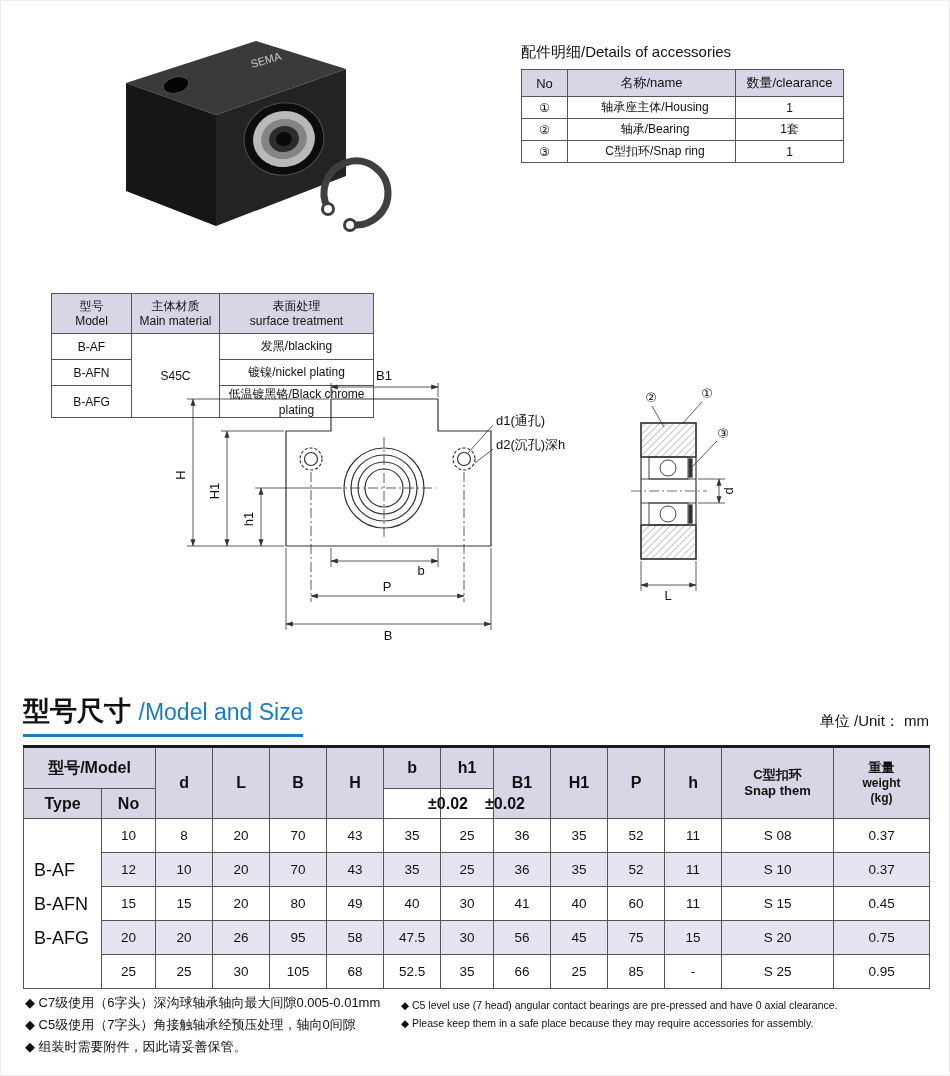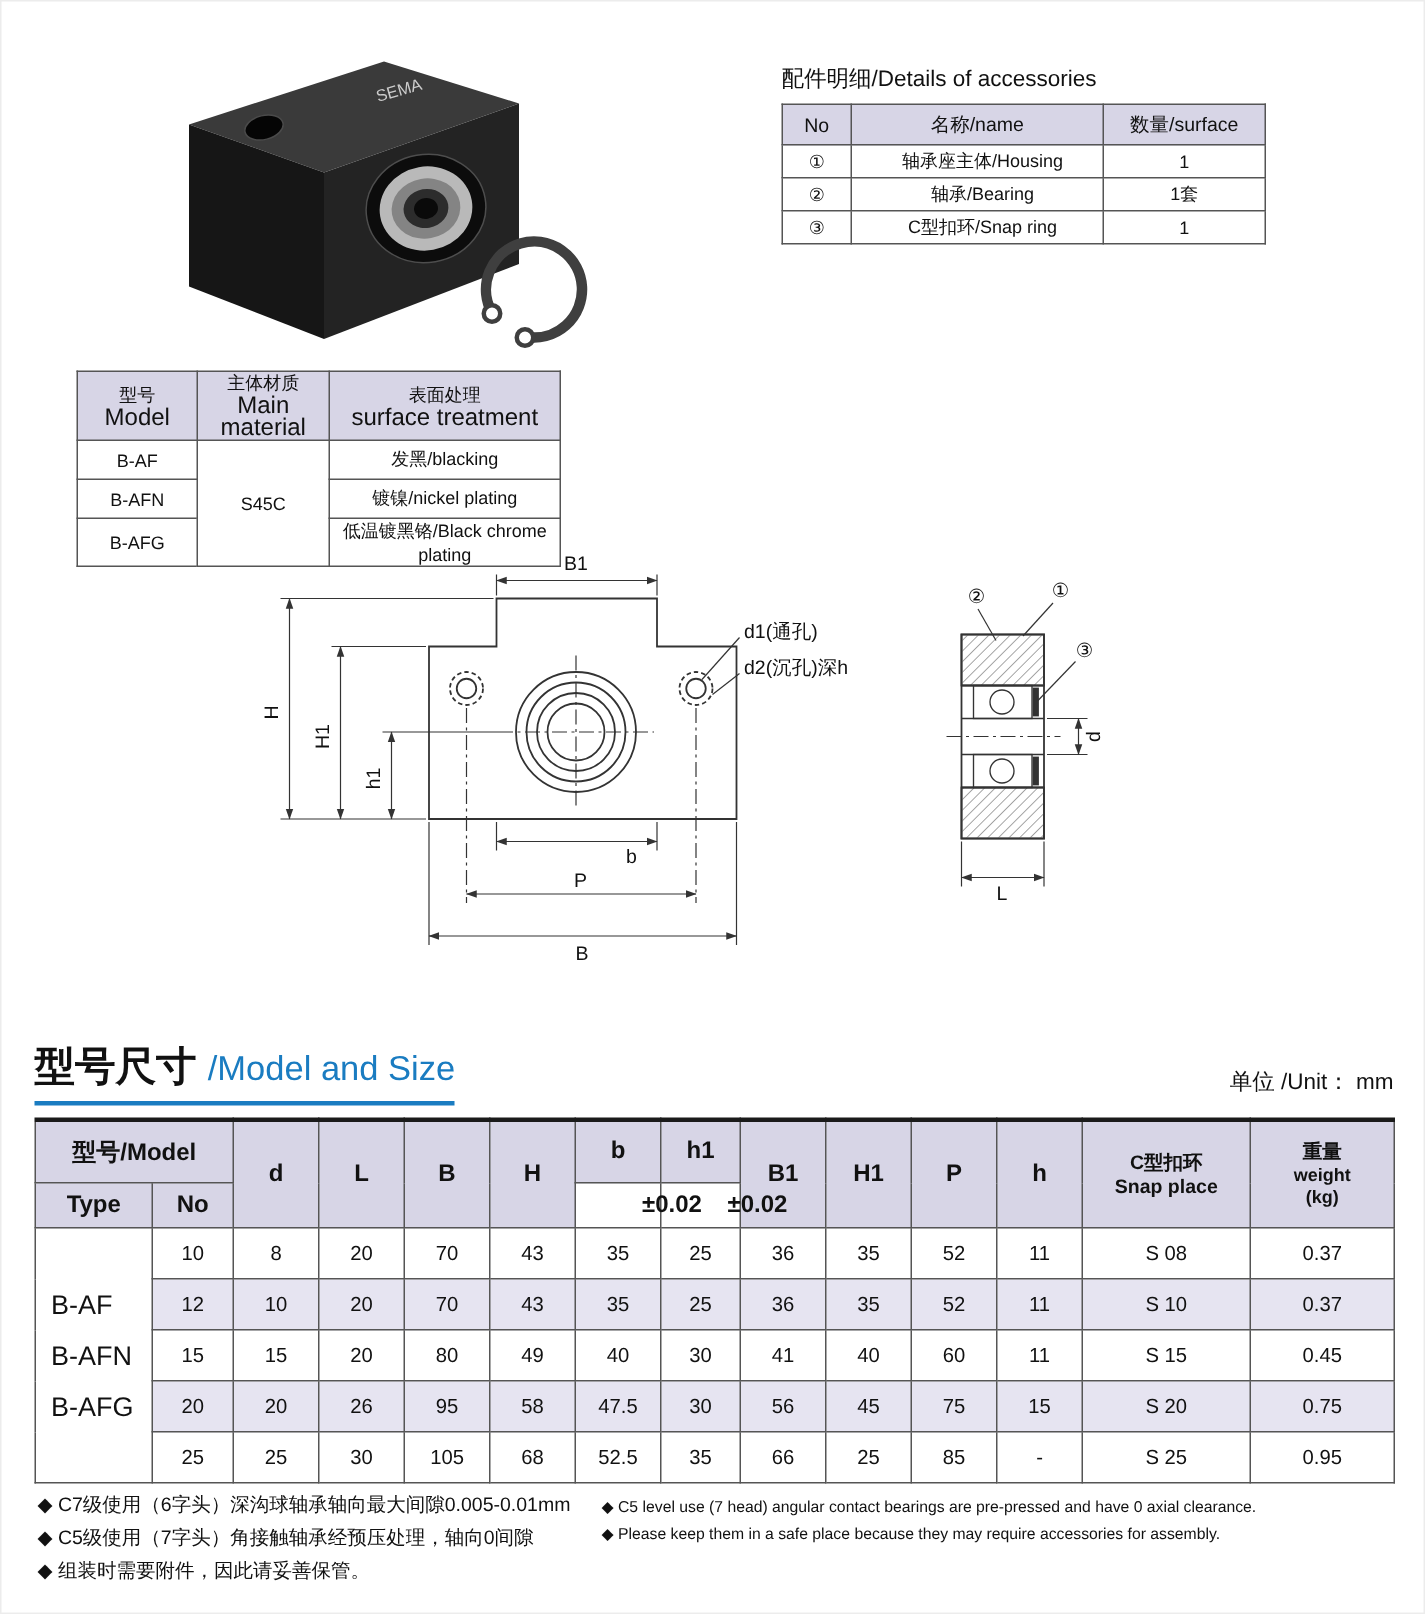--- a/index.html
+++ b/index.html
@@ -13,24 +13,24 @@
   .acc { position:absolute; left:520px; top:42px; width:322px; }
   .acc-title { font-size:15px; font-weight:500; color:#111; margin-bottom:7px; }
   .acc-table { width:322px; table-layout:fixed; }
   .acc-table th, .acc-table td { border:1px solid #555; text-align:center; color:#111; }
   .acc-table th { background:#d7d5e6; height:27px; font-weight:400; font-size:13px; }
   .acc-table td { height:22px; font-size:12px; }
   .acc-table td.name { text-align:center; padding-left:7px; }
 
   
   .mat { position:absolute; left:50px; top:246px; }
-  .mat-table { width:322px; table-layout:fixed; }
+  .mat-table { width:322px; table-layout:fixed;margin-top:46px; }
   .mat-table th, .mat-table td { border:1px solid #555; text-align:center; color:#111; }
   .mat-table th { background:#d7d5e6; font-weight:400; height:40px; font-size:12px; line-height:15px; }
-  .mat-table th .l2 { font-size:16px; display:block; }
+  .mat-table th .l2 { font-size:12px; display:block; }
   .mat-table td { height:26px; font-size:12px; }
   .surf-small { font-size:9px; }
 
   
   .draw { position:absolute; left:90px; top:368px; }
   .draw text { font-family:"Liberation Sans","DejaVu Sans",sans-serif; font-size:13px; fill:#111; stroke:none; }
 
   
   .photo { position:absolute; left:55px; top:20px; }
 
@@ -93,21 +93,21 @@
     <table class="acc-table">
       <colgroup>
           <col style="width:46px">
           <col style="width:168px">
           <col style="width:108px">
         </colgroup>
       <tbody>
           <tr>
         <th>No</th>
         <th>名称/name</th>
-        <th>数量/surface</th>
+        <th>数量/clearance</th>
       </tr>
       <tr>
         <td>①</td>
         <td class="name">轴承座主体/Housing</td>
         <td>1</td>
       </tr>
       <tr>
         <td>②</td>
         <td class="name">轴承/Bearing</td>
         <td>1套</td>
@@ -301,21 +301,21 @@
         <th rowspan="2">B</th>
         <th rowspan="2">H</th>
         <th>b</th>
         <th>h1</th>
         <th rowspan="2">B1</th>
         <th rowspan="2">H1</th>
         <th rowspan="2">P</th>
         <th rowspan="2">h</th>
         <th rowspan="2">
           <span class="sm">C型扣环</span>
-          <span class="sm">Snap place</span>
+          <span class="sm">Snap them</span>
         </th>
         <th rowspan="2">
           <span class="sm">重量</span>
           <span class="xs">weight</span>
           <span class="xs">(kg)</span>
         </th>
       </tr>
       <tr class="hr2">
         <th>Type</th>
         <th>No</th>

